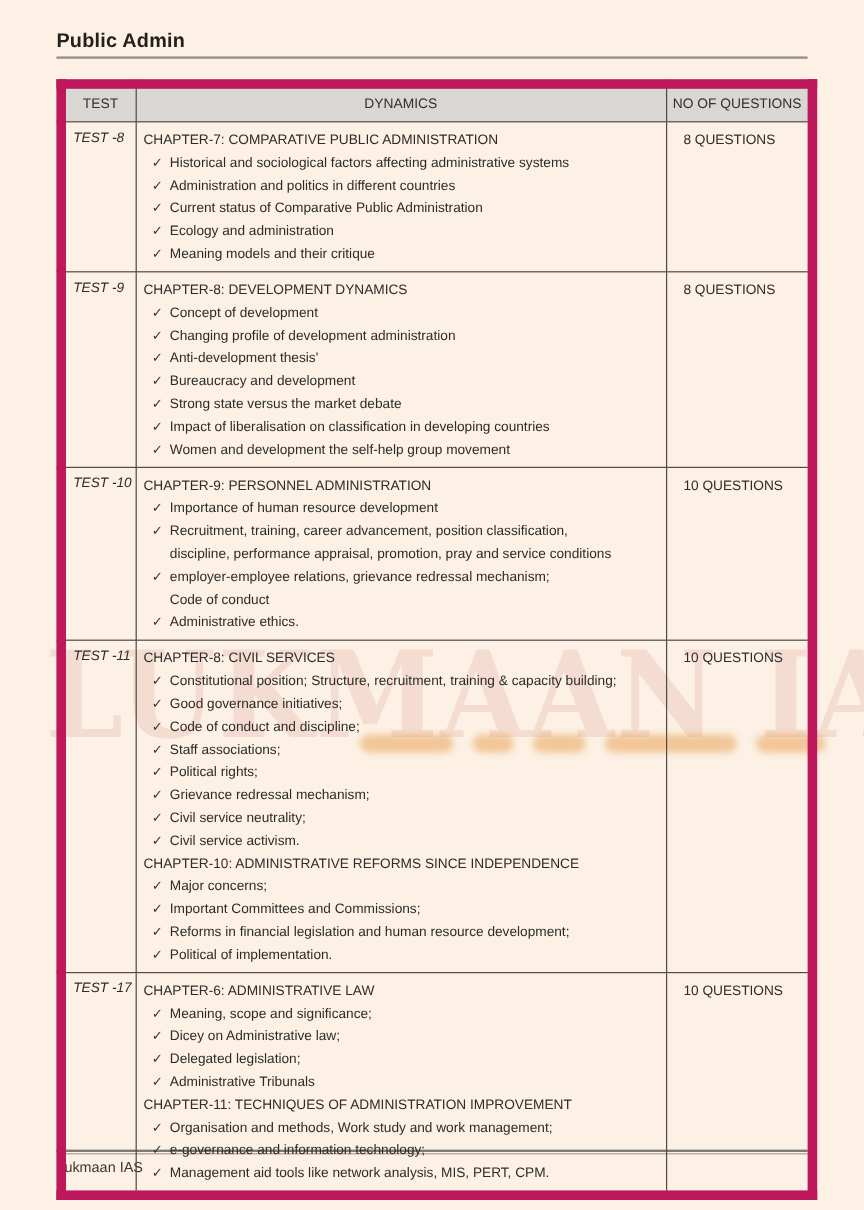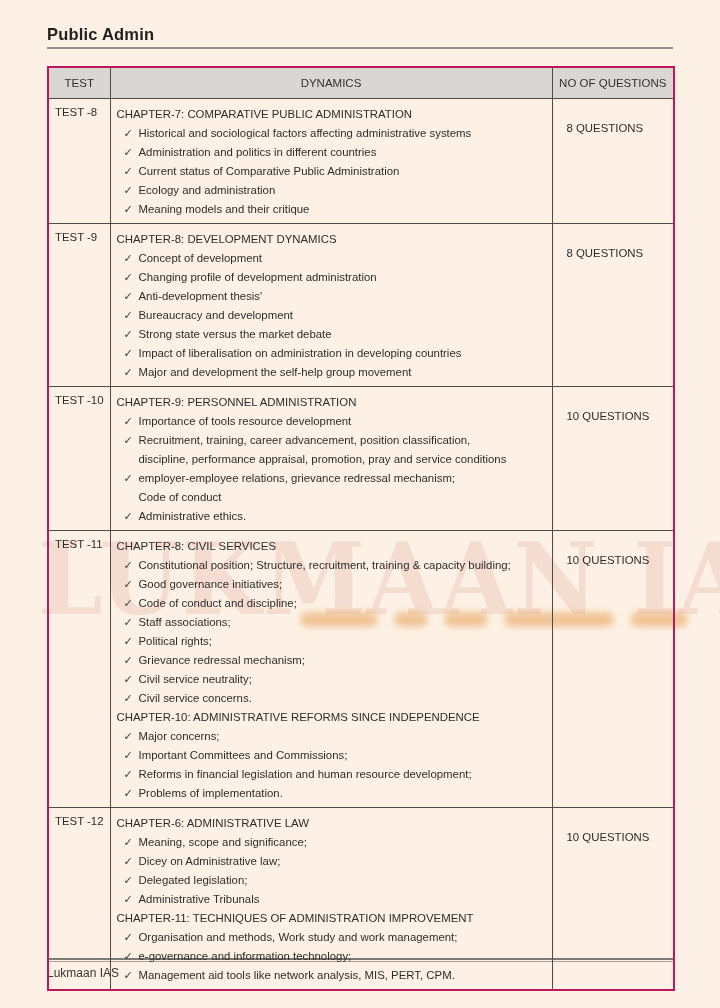--- a/index.html
+++ b/index.html
@@ -17,27 +17,27 @@
               color:rgba(185,60,45,0.11); transform:scaleX(0.92); z-index:0; }
   .wm-script { position:absolute; top:612px; left:300px; display:flex; gap:16px; align-items:center;
                opacity:0.38; filter:blur(3px); z-index:0; }
   .wm-script .blob { height:15px; border-radius:8px; background:#e0801f; }
   .b1{width:78px}.b2{width:34px}.b3{width:44px}.b4{width:110px}.b5{width:58px}
 
   table.syllabus { position:absolute; top:66px; left:47px; width:626px; border-collapse:collapse;
                    table-layout:fixed; z-index:1; }
   col.c-test{width:62px} col.c-syl{width:442px} col.c-q{width:122px}
   th, td { border:1.5px solid #4d4a47; }
-  table.syllabus { border:2px solid #be185d; }
+  table.syllabus { border:8px solid #be185d; }
   th { background:#d8d7d3; height:31px; font-weight:400; font-size:11.5px; text-align:center;
        vertical-align:middle; color:#33302e; }
   td { vertical-align:top; font-size:11.4px; background:transparent; }
-  td.test-cell { padding:7px 2px 0 6px; }
+  td.test-cell { padding:7px 2px 0 6px;font-style:italic; }
   td.syllabus-cell { padding:6px 2px 4px 6px;margin-left:15px; }
-  td.questions-cell { padding:23px 2px 0 14px; }
+  td.questions-cell { padding:9px 2px 0 14px; }
   tr.r8 td{height:125px} tr.r9 td{height:153px} tr.r10 td{height:129px}
   tr.r11 td{height:270px} tr.r12 td{height:173px}
 
   ul.syl { list-style:none; }
   ul.syl li { line-height:19px; }
   li.chapter { }
   li.item { display:flex; }
   li.item .check { flex:none; width:22px; padding-left:7px; color:#3a3835; font-size:11px; }
   li.item .txt { flex:1; white-space:pre-line; }
 
@@ -125,38 +125,38 @@
               <li class="item">
                 <span class="check">✓</span>
                 <span class="txt">Bureaucracy and development</span>
               </li>
               <li class="item">
                 <span class="check">✓</span>
                 <span class="txt">Strong state versus the market debate</span>
               </li>
               <li class="item">
                 <span class="check">✓</span>
-                <span class="txt">Impact of liberalisation on administration in developing countries</span>
-              </li>
-              <li class="item">
-                <span class="check">✓</span>
-                <span class="txt">Major and development the self-help group movement</span>
+                <span class="txt">Impact of liberalisation on classification in developing countries</span>
+              </li>
+              <li class="item">
+                <span class="check">✓</span>
+                <span class="txt">Women and development the self-help group movement</span>
               </li>
             </ul>
         </td>
         <td class="questions-cell">8 QUESTIONS</td>
       </tr>
       <tr class="r10">
         <td class="test-cell">TEST -10</td>
         <td class="syllabus-cell">
           <ul class="syl">
               <li class="chapter">CHAPTER-9: PERSONNEL ADMINISTRATION</li>
               <li class="item">
                 <span class="check">✓</span>
-                <span class="txt">Importance of tools resource development</span>
+                <span class="txt">Importance of human resource development</span>
               </li>
               <li class="item">
                 <span class="check">✓</span>
                 <span class="txt">Recruitment, training, career advancement, position classification,
 discipline, performance appraisal, promotion, pray and service conditions</span>
               </li>
               <li class="item">
                 <span class="check">✓</span>
                 <span class="txt">employer-employee relations, grievance redressal mechanism;
 Code of conduct</span>
@@ -197,45 +197,45 @@
               <li class="item">
                 <span class="check">✓</span>
                 <span class="txt">Grievance redressal mechanism;</span>
               </li>
               <li class="item">
                 <span class="check">✓</span>
                 <span class="txt">Civil service neutrality;</span>
               </li>
               <li class="item">
                 <span class="check">✓</span>
-                <span class="txt">Civil service concerns.</span>
+                <span class="txt">Civil service activism.</span>
               </li>
               <li class="chapter">CHAPTER-10: ADMINISTRATIVE REFORMS SINCE INDEPENDENCE</li>
               <li class="item">
                 <span class="check">✓</span>
                 <span class="txt">Major concerns;</span>
               </li>
               <li class="item">
                 <span class="check">✓</span>
                 <span class="txt">Important Committees and Commissions;</span>
               </li>
               <li class="item">
                 <span class="check">✓</span>
                 <span class="txt">Reforms in financial legislation and human resource development;</span>
               </li>
               <li class="item">
                 <span class="check">✓</span>
-                <span class="txt">Problems of implementation.</span>
+                <span class="txt">Political of implementation.</span>
               </li>
             </ul>
         </td>
         <td class="questions-cell">10 QUESTIONS</td>
       </tr>
       <tr class="r12">
-        <td class="test-cell">TEST -12</td>
+        <td class="test-cell">TEST -17</td>
         <td class="syllabus-cell">
           <ul class="syl">
               <li class="chapter">CHAPTER-6: ADMINISTRATIVE LAW</li>
               <li class="item">
                 <span class="check">✓</span>
                 <span class="txt">Meaning, scope and significance;</span>
               </li>
               <li class="item">
                 <span class="check">✓</span>
                 <span class="txt">Dicey on Administrative law;</span>

